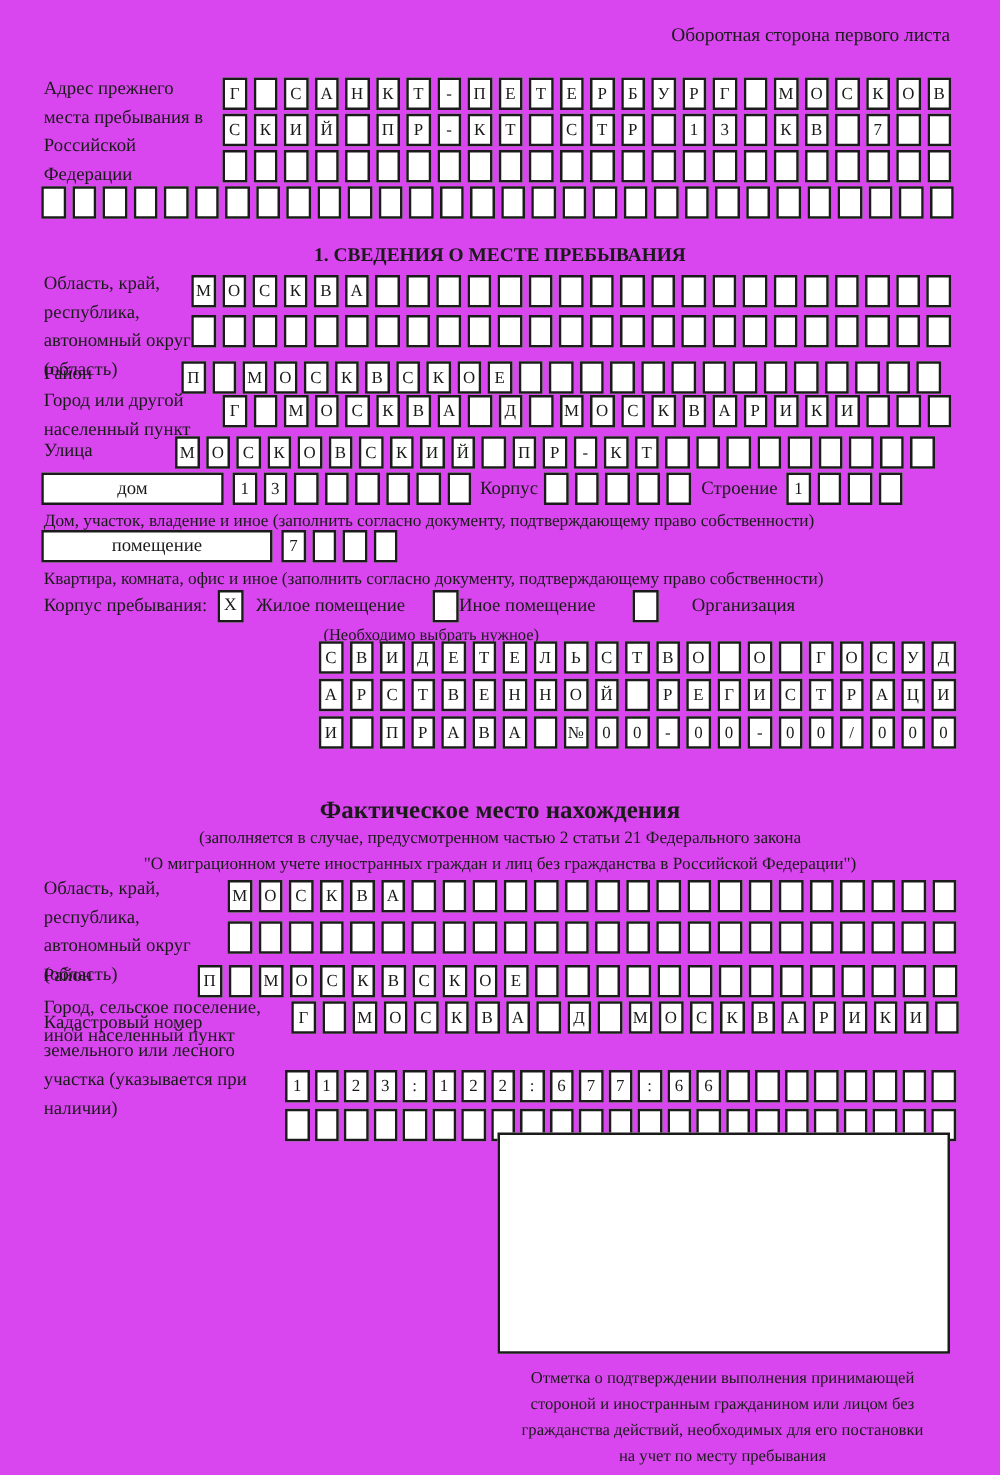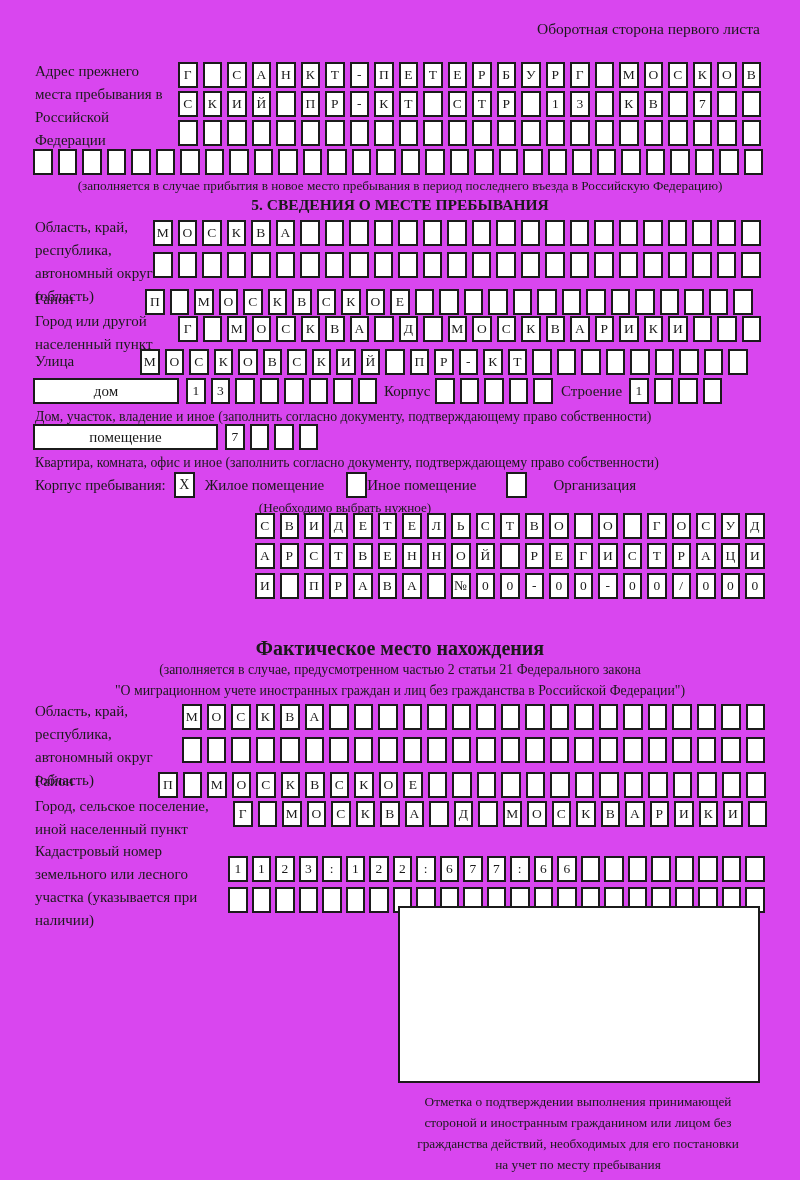--- a/index.html
+++ b/index.html
@@ -134,23 +134,22 @@
       <span class="cbox"></span>
       <span class="cbox"></span>
       <span class="cbox"></span>
       <span class="cbox"></span>
       <span class="cbox"></span>
       <span class="cbox"></span>
       <span class="cbox"></span>
       <span class="cbox"></span>
       <span class="cbox"></span>
     </div>
-  <div class="abs note center" style="top:177px;">(заполняется в случае прибытия в новое место пребывания в период последнего въезда в Российскую Федерацию)</div>
-
-  <div class="abs center bold" style="top:196px;font-size:15.5px;">5. СВЕДЕНИЯ О МЕСТЕ ПРЕБЫВАНИЯ</div>
+
+  <div class="abs center bold" style="top:196px;font-size:15.5px;">1. СВЕДЕНИЯ О МЕСТЕ ПРЕБЫВАНИЯ</div>
 
   <div class="abs lbl" style="left:35px;top:216px;width:120px;">Область, край, республика, автономный округ (область)</div>
   <div class="abs boxrow" style="left:153px;top:220px;">
       <span class="cbox">М</span>
       <span class="cbox">О</span>
       <span class="cbox">С</span>
       <span class="cbox">К</span>
       <span class="cbox">В</span>
       <span class="cbox">А</span>
       <span class="cbox"></span>
@@ -515,21 +514,21 @@
       <span class="cbox">К</span>
       <span class="cbox">В</span>
       <span class="cbox">А</span>
       <span class="cbox">Р</span>
       <span class="cbox">И</span>
       <span class="cbox">К</span>
       <span class="cbox">И</span>
       <span class="cbox"></span>
     </div>
 
-  <div class="abs lbl" style="left:35px;top:840px;width:195px;">Кадастровый номер земельного или лесного участка (указывается при наличии)</div>
+  <div class="abs lbl" style="left:35px;top:807px;width:195px;">Кадастровый номер земельного или лесного участка (указывается при наличии)</div>
   <div class="abs boxrow tight" style="left:228px;top:856px;">
       <span class="cbox">1</span>
       <span class="cbox">1</span>
       <span class="cbox">2</span>
       <span class="cbox">3</span>
       <span class="cbox">:</span>
       <span class="cbox">1</span>
       <span class="cbox">2</span>
       <span class="cbox">2</span>
       <span class="cbox">:</span>

